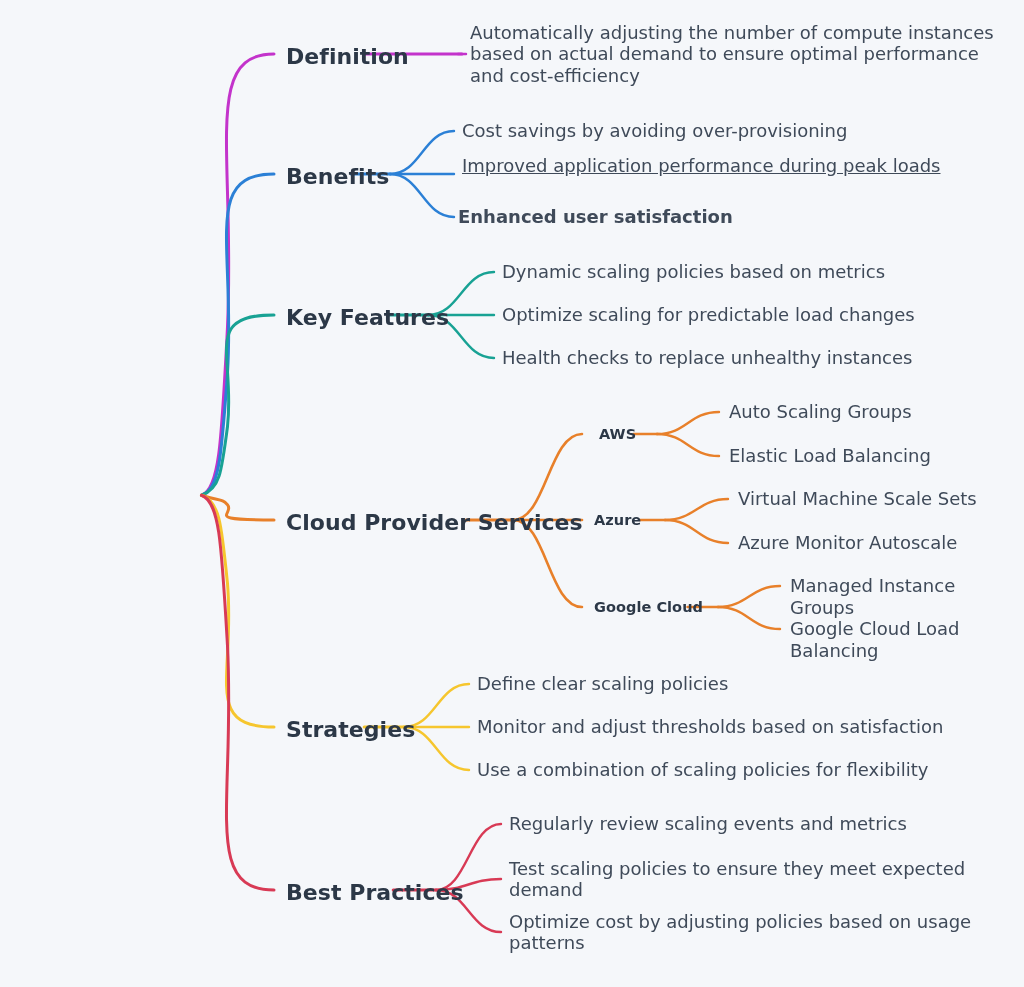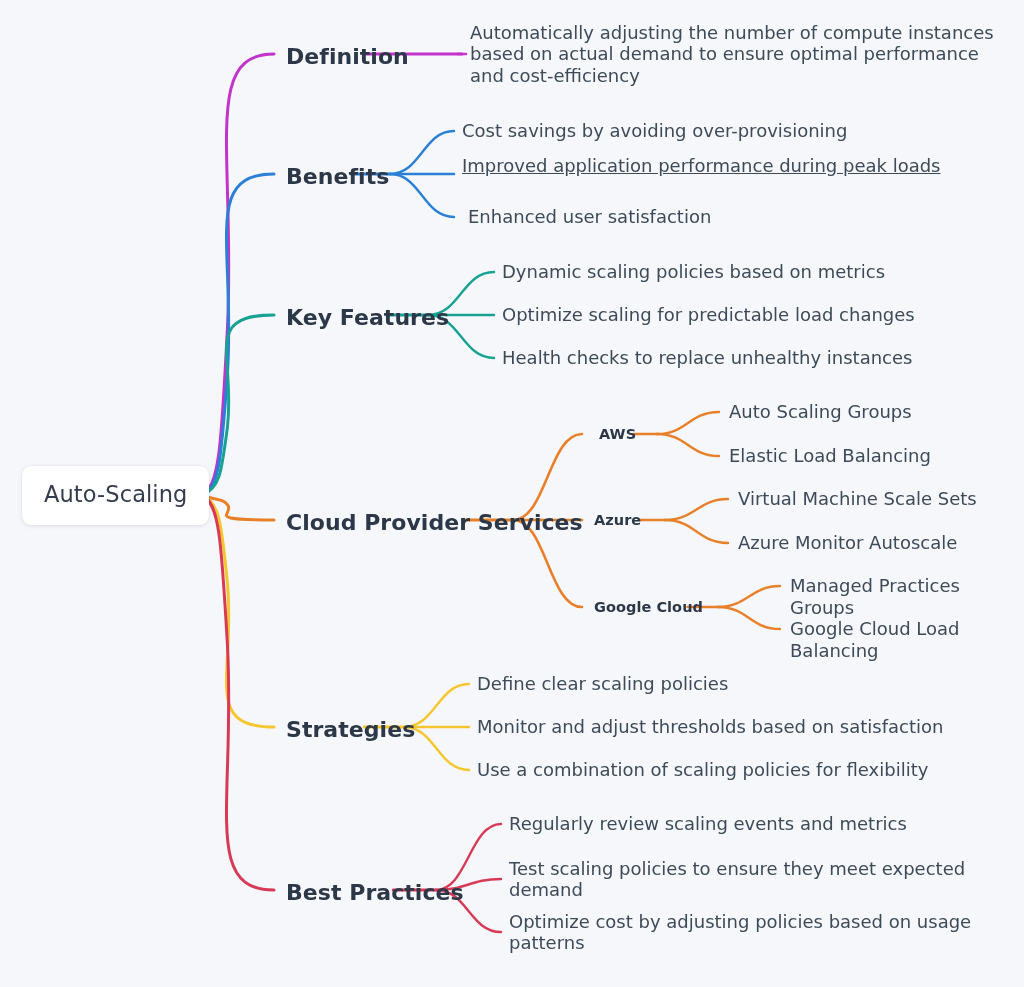--- a/index.html
+++ b/index.html
@@ -135,44 +135,43 @@
                  227.46875 645.255
                C 235.46875 803.155,
                  202 890,
                  274 890" stroke="#d83a55" stroke-width="3" fill="none" stroke-linecap="round"></path>
       <path d="M 393.203125 890 L 436 890" stroke="#d83a55" stroke-width="3" fill="none" stroke-linecap="round"></path>
       <path d="M 436 890 C 467.2 890, 469.8 824, 501 824" stroke="#d83a55" stroke-width="2.4" fill="none" stroke-linecap="round"></path>
       <path d="M 436 890 C 467.2 890, 469.8 879, 501 879" stroke="#d83a55" stroke-width="2.4" fill="none" stroke-linecap="round"></path>
       <path d="M 436 890 C 467.2 890, 469.8 932, 501 932" stroke="#d83a55" stroke-width="2.4" fill="none" stroke-linecap="round"></path>
     </svg>
 
-  <div class="node root-node" style="left: 22px; top: 466px; background: rgb(255, 255, 255); color: rgb(51, 61, 77);">Auto-Scaling</div>
 
   <div id="labels">
       <div class="node branch-label" style="left: 286px; top: 45.75px;">Definition</div>
       <div class="node leaf-label" style="left: 470px; top: 21.75px;">Automatically adjusting the number of compute instances
 based on actual demand to ensure optimal performance
 and cost-efficiency</div>
       <div class="node branch-label" style="left: 286px; top: 165.75px;">Benefits</div>
       <div class="node leaf-label" style="left: 462px; top: 120.25px;">Cost savings by avoiding over-provisioning</div>
       <div class="node leaf-label" style="left: 462px; top: 155px; text-decoration: underline;">Improved application performance during peak loads</div>
-      <div class="node leaf-label" style="left: 468px; top: 206.25px;">Enhanced user satisfaction</div>
+      <div class="node leaf-label" style="left: 458px; top: 206.25px; font-weight: bold;">Enhanced user satisfaction</div>
       <div class="node branch-label" style="left: 286px; top: 306.75px;">Key Features</div>
       <div class="node leaf-label" style="left: 502px; top: 261.25px;">Dynamic scaling policies based on metrics</div>
       <div class="node leaf-label" style="left: 502px; top: 304.25px;">Optimize scaling for predictable load changes</div>
       <div class="node leaf-label" style="left: 502px; top: 347.25px;">Health checks to replace unhealthy instances</div>
       <div class="node branch-label" style="left: 286px; top: 511.75px;">Cloud Provider Services</div>
       <div class="node sub-label" style="left: 599px; top: 426.75px;">AWS</div>
       <div class="node leaf-label" style="left: 729px; top: 401.25px;">Auto Scaling Groups</div>
       <div class="node leaf-label" style="left: 729px; top: 445.25px;">Elastic Load Balancing</div>
       <div class="node sub-label" style="left: 594px; top: 512.75px;">Azure</div>
       <div class="node leaf-label" style="left: 738px; top: 488.25px;">Virtual Machine Scale Sets</div>
       <div class="node leaf-label" style="left: 738px; top: 532.25px;">Azure Monitor Autoscale</div>
       <div class="node sub-label" style="left: 594px; top: 599.75px;">Google Cloud</div>
-      <div class="node leaf-label" style="left: 790px; top: 575.25px;">Managed Practices Groups</div>
+      <div class="node leaf-label" style="left: 790px; top: 575.25px;">Managed Instance Groups</div>
       <div class="node leaf-label" style="left: 790px; top: 618.25px;">Google Cloud Load Balancing</div>
       <div class="node branch-label" style="left: 286px; top: 718.75px;">Strategies</div>
       <div class="node leaf-label" style="left: 477px; top: 673.25px;">Define clear scaling policies</div>
       <div class="node leaf-label" style="left: 477px; top: 716.25px;">Monitor and adjust thresholds based on satisfaction</div>
       <div class="node leaf-label" style="left: 477px; top: 759.25px;">Use a combination of scaling policies for flexibility</div>
       <div class="node branch-label" style="left: 286px; top: 881.75px;">Best Practices</div>
       <div class="node leaf-label" style="left: 509px; top: 813.25px;">Regularly review scaling events and metrics</div>
       <div class="node leaf-label" style="left: 509px; top: 857.5px;">Test scaling policies to ensure they meet expected
 demand</div>
       <div class="node leaf-label" style="left: 509px; top: 910.5px;">Optimize cost by adjusting policies based on usage

